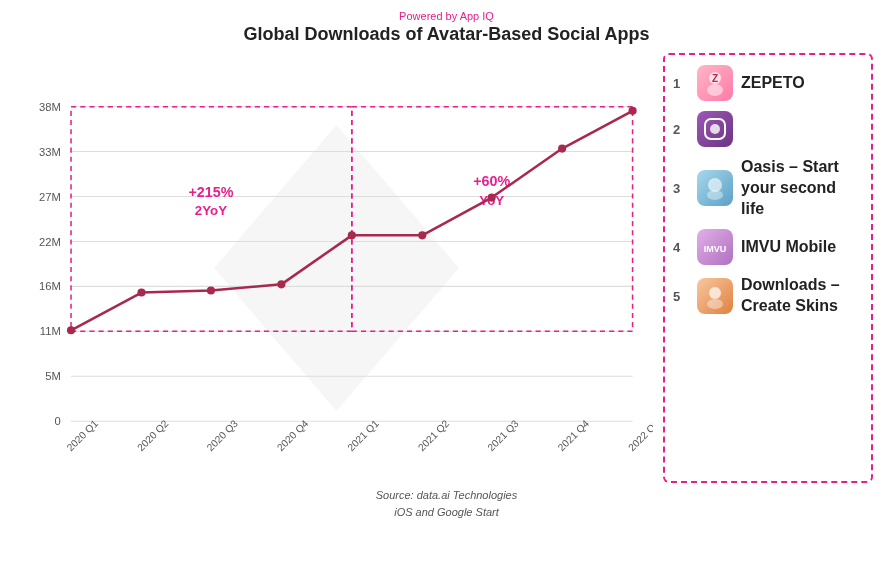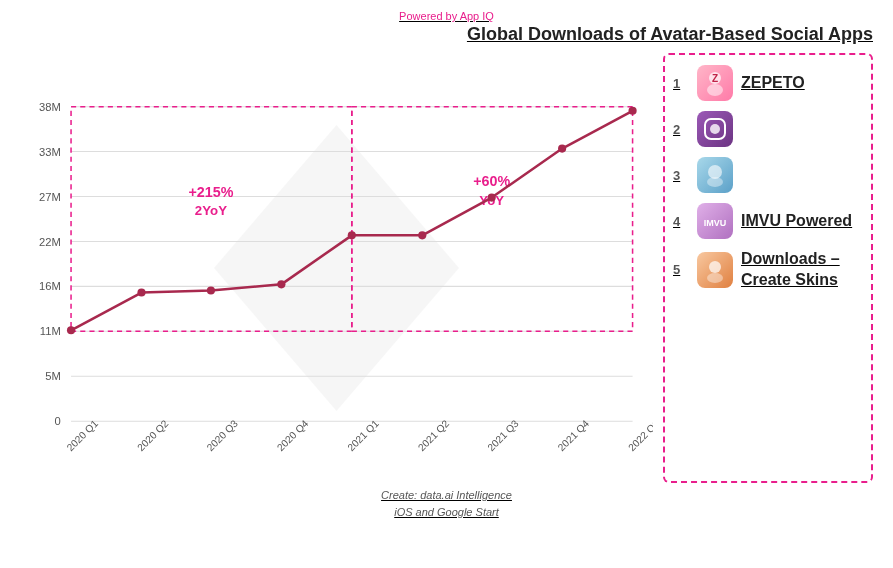--- a/index.html
+++ b/index.html
@@ -12,30 +12,29 @@
       display: flex;
       align-items: center;
       justify-content: center;
     }
     .chart-container {
       width: 893px;
       height: 568px;
       background: #fff;
       position: relative;
       padding: 10px 20px 24px 20px;
-      text-decoration: underline;
     }
     .powered-by {
       text-align: center;
       color: #e91e8c;
       font-size: 11px;
       margin-bottom: 2px;
     }
     .chart-title {
-      text-align: right;
+      text-align: center;
       font-size: 18px;
       font-weight: bold;
       color: #222;
       margin-bottom: 8px;
     }
     .chart-body {
       display: flex;
       flex-direction: row;
       width: 100%;
       height: 430px;
@@ -192,41 +191,42 @@
       </div>
 
       <div class="legend-item">
         <span class="legend-rank">3</span>
         <div class="legend-icon" style="background: linear-gradient(135deg, #a8d8ea 0%, #5ba0c8 100%);">
           <svg width="30" height="30" viewBox="0 0 30 30">
             <circle cx="15" cy="12" r="7" fill="#fff" opacity="0.6"></circle>
             <ellipse cx="15" cy="22" rx="8" ry="5" fill="#fff" opacity="0.4"></ellipse>
           </svg>
         </div>
+        <span class="legend-name">Oasis – Start your second life</span>
       </div>
 
       <div class="legend-item">
         <span class="legend-rank">4</span>
         <div class="legend-icon" style="background: linear-gradient(135deg, #e0b0e8 0%, #b070c0 100%);">
           <svg width="30" height="30" viewBox="0 0 30 30">
             <text x="15" y="20" font-size="9" text-anchor="middle" fill="#fff" font-weight="bold">IMVU</text>
           </svg>
         </div>
-        <span class="legend-name">IMVU Powered</span>
+        <span class="legend-name">IMVU Mobile</span>
       </div>
 
       <div class="legend-item">
         <span class="legend-rank">5</span>
         <div class="legend-icon" style="background: linear-gradient(135deg, #f8c8a0 0%, #e08040 100%);">
           <svg width="30" height="30" viewBox="0 0 30 30">
             <circle cx="15" cy="12" r="6" fill="#fff" opacity="0.7"></circle>
             <ellipse cx="15" cy="23" rx="8" ry="5" fill="#fff" opacity="0.4"></ellipse>
           </svg>
         </div>
         <span class="legend-name">Downloads – Create Skins</span>
       </div>
     </div>
   </div>
   <div class="footer-text">
-    <span>Create: data.ai Intelligence</span><br>
+    <span>Source: data.ai Technologies</span><br>
     <span>iOS and Google Start</span>
   </div>
 </div>
 
 </body></html>

